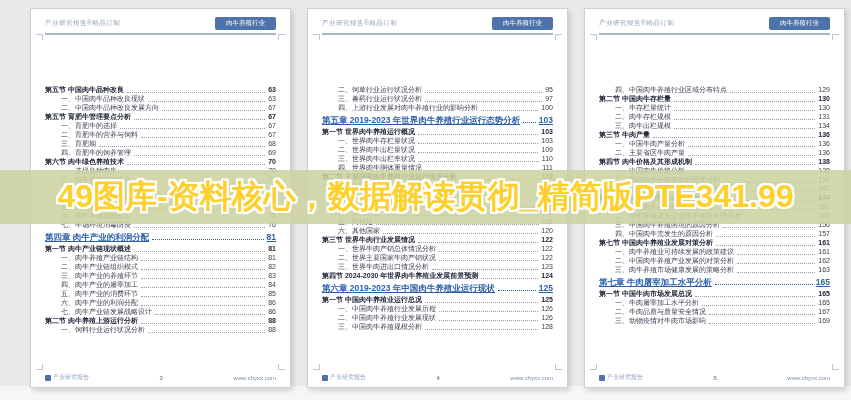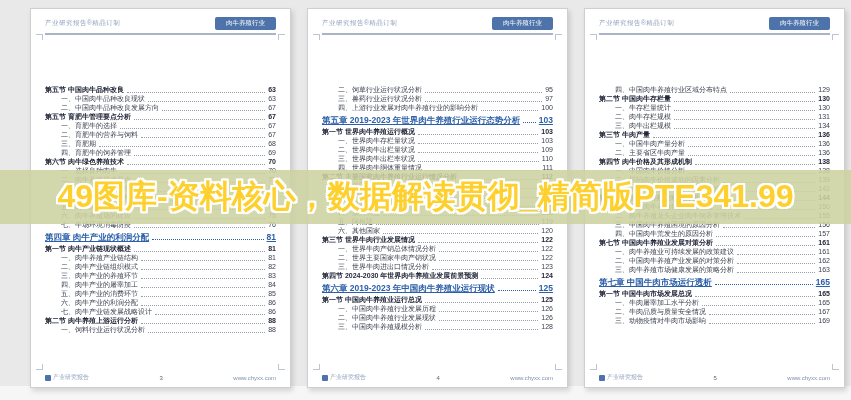--- a/index.html
+++ b/index.html
@@ -462,21 +462,21 @@
           <span class="lbl">二、中国肉牛养殖产业发展的对策分析</span>
           <span class="leader"></span>
           <span class="pg">162</span>
         </div>
         <div class="row sub">
           <span class="lbl">三、肉牛养殖市场健康发展的策略分析</span>
           <span class="leader"></span>
           <span class="pg">163</span>
         </div>
         <div class="row chapter">
-          <span class="lbl">第七章 中国牛肉市场运行透析</span>
+          <span class="lbl">第七章 牛肉屠宰加工水平分析</span>
           <span class="leader"></span>
           <span class="pg">165</span>
         </div>
         <div class="row section">
           <span class="lbl">第一节 中国牛肉市场发展总况</span>
           <span class="leader"></span>
           <span class="pg">165</span>
         </div>
         <div class="row sub">
           <span class="lbl">一、牛肉屠宰加工水平分析</span>

